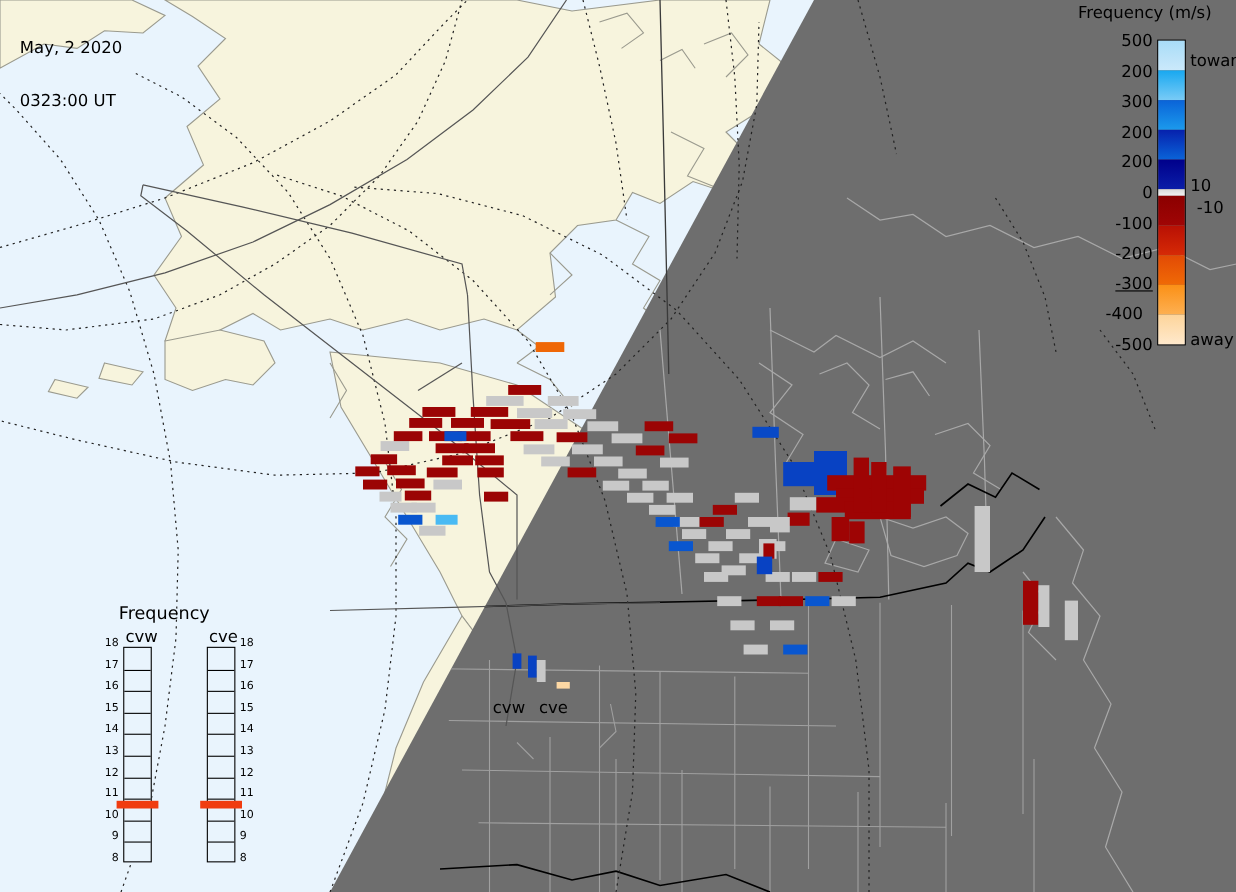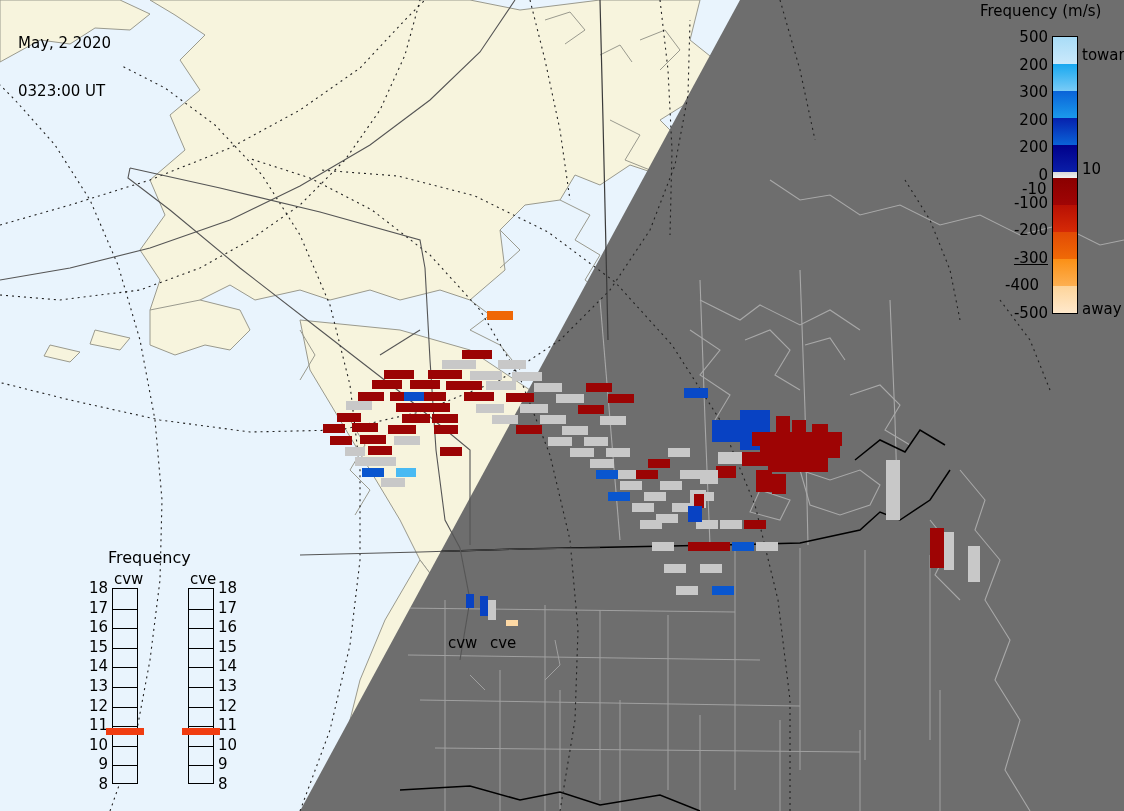--- a/index.html
+++ b/index.html
@@ -38,21 +38,21 @@
   .cb-side{position:absolute;color:#000;font-size:15px;white-space:nowrap;}
 
   
   #freq{position:absolute;left:86px;top:548px;width:150px;height:240px;}
   #freq-title{position:absolute;left:22px;top:0px;font-size:16px;color:#000;white-space:nowrap;}
   .freq-col-label{position:absolute;top:22px;font-size:15px;color:#000;}
   .freq-box{position:absolute;top:40px;width:26px;height:196px;border:1.5px solid #000;
             background:#e9f4fd;box-sizing:border-box;}
   .freq-div{position:absolute;left:0;width:100%;height:0;border-top:1.2px solid #000;}
   .freq-mark{position:absolute;height:7px;background:#f03c10;}
-  .freq-tick{position:absolute;font-size:15px;color:#000;width:24px;}
+  .freq-tick{position:absolute;font-size:10px;color:#000;width:24px;}
   .freq-tick.l{text-align:right;}
   .freq-tick.r{text-align:left;}
 
   .site-label{position:absolute;font-size:15px;color:#000;white-space:nowrap;}
 </style>
 </head>
 <body>
 
 <div id="root">
 
@@ -337,21 +337,21 @@
         <div class="cb-tick" style="left: 996px; top: 166px;">0</div>
         <div class="cb-tick" style="left: 996px; top: 193.6px;">-100</div>
         <div class="cb-tick" style="left: 996px; top: 221.2px;">-200</div>
         <div class="cb-tick" style="left: 996px; top: 248.8px; text-decoration: underline;">-300</div>
         <div class="cb-tick" style="left: 996px; top: 276.4px; text-align: center;">-400</div>
         <div class="cb-tick" style="left: 996px; top: 304px;">-500</div>
       </div>
     <div class="cb-side" style="left:1082px;top:46px;">toward</div>
     <div class="cb-side" style="left:1082px;top:300px;">away</div>
     <div class="cb-side" style="left:1082px;top:160px;">10</div>
-    <div class="cb-side" style="left:1022px;top:180px;">-10</div>
+    <div class="cb-side" style="left:1088px;top:180px;">-10</div>
   </div>
 
   <div id="freq">
     <div id="freq-title">Frequency</div>
     <div class="freq-col-label" style="left:28px;">cvw</div>
     <div class="freq-col-label" style="left:104px;">cve</div>
 
     <div class="freq-box" style="left:26px;" id="fbox0">
         <div class="freq-div" style="top: 176.4px;"></div>
         <div class="freq-div" style="top: 156.8px;"></div>

